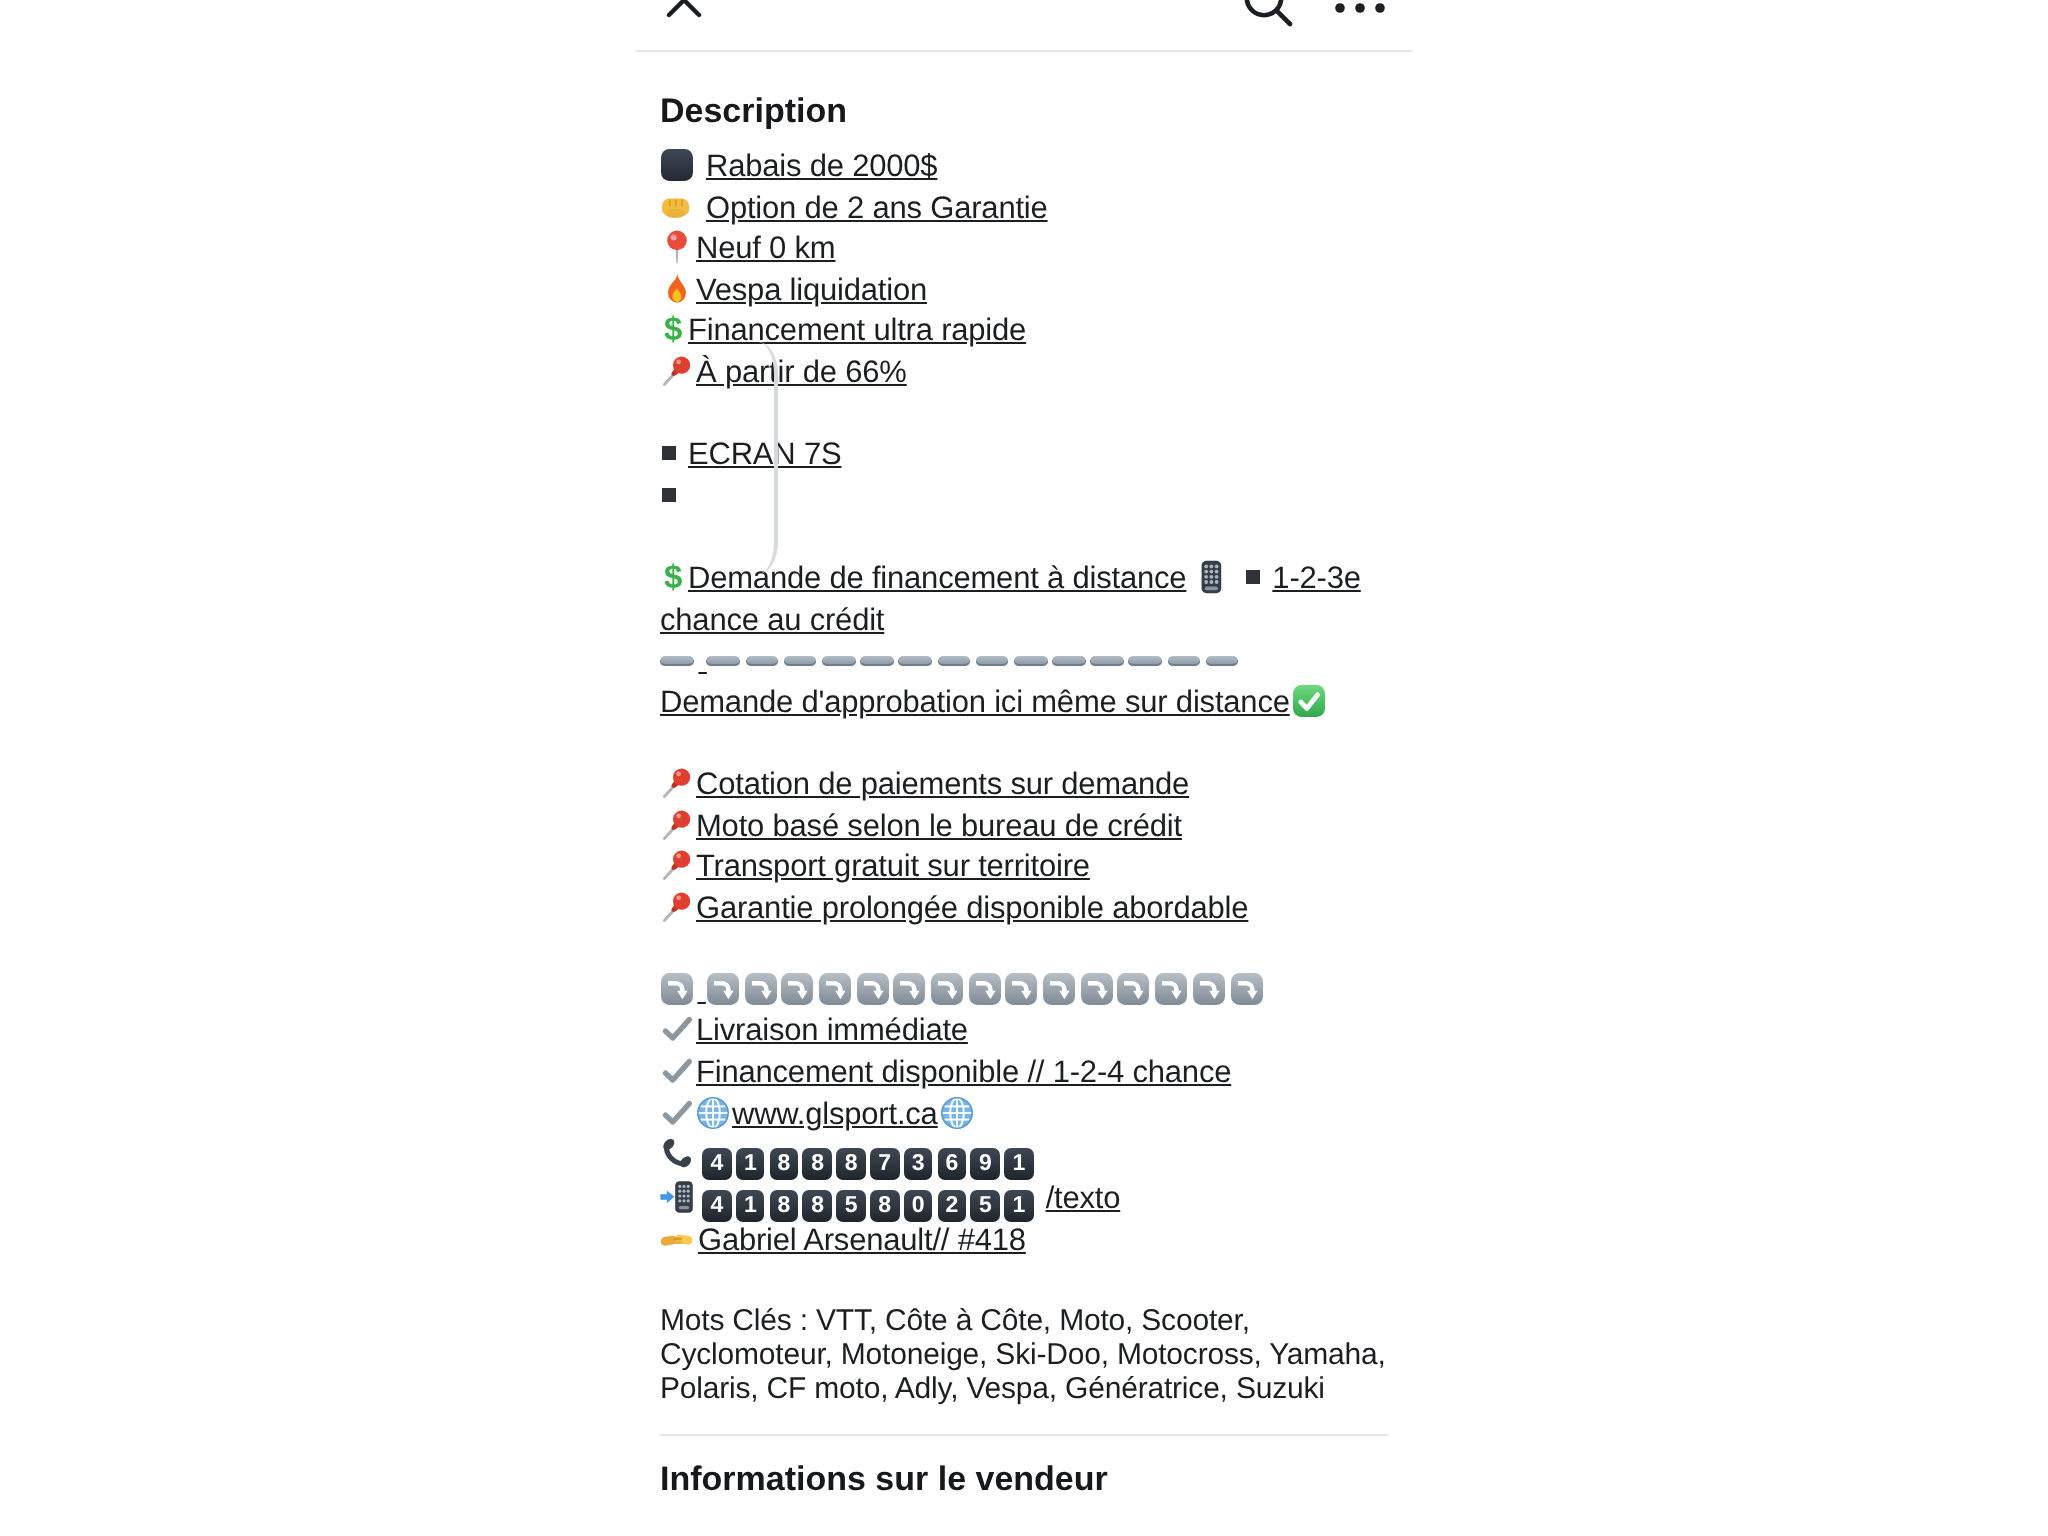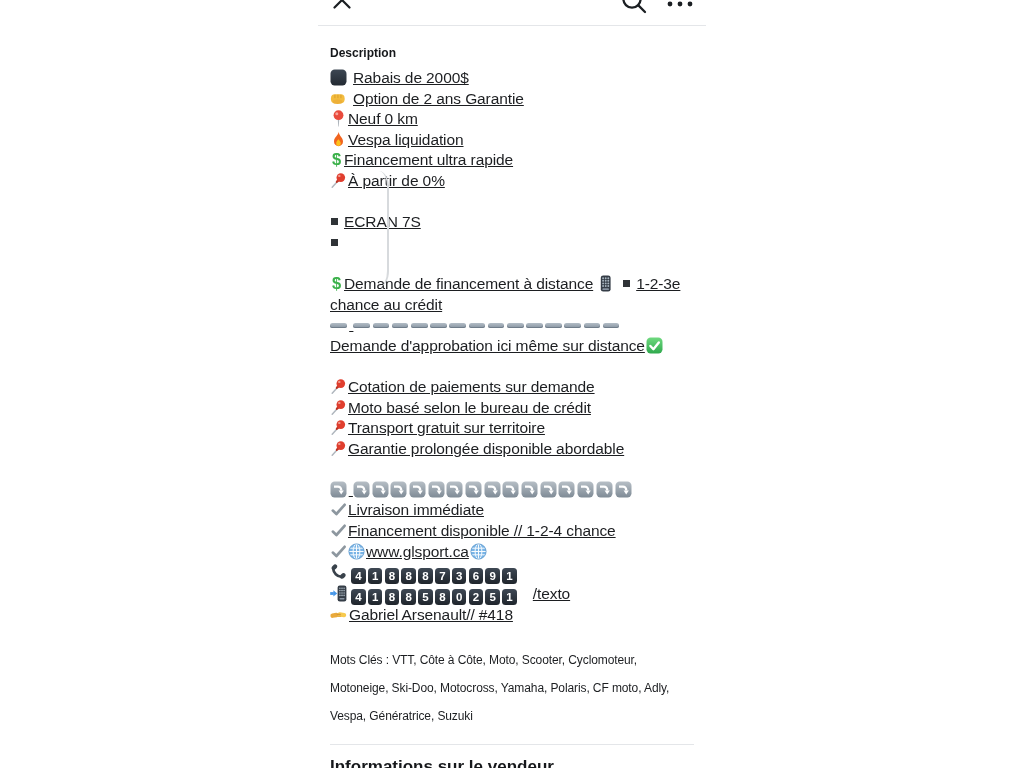--- a/index.html
+++ b/index.html
@@ -15,41 +15,41 @@
   .more-btn{left:348px;top:-4px;width:28px;height:8px;}
   .divider{height:1px;background:#e4e6e9;}
   .topdiv{position:absolute;left:0;right:0;top:25px;}
 
   
   .scrollbar{position:absolute;left:377px;top:171px;width:10px;height:116px;
              border-right:2px solid #d7dadd;border-radius:0 10px 10px 0 / 0 16px 16px 0;}
 
   
   .content{padding:0 12px 0 12px;}
-  h2.sect{font-size:12px;font-weight:bold;margin:21px 0 8px 0;color:#16181b;letter-spacing:0;}
+  h2.sect{font-size:17px;font-weight:bold;margin:21px 0 8px 0;color:#16181b;letter-spacing:0;}
   .line{font-size:15.5px;line-height:20.6px;letter-spacing:-0.1px;min-height:20.6px;
         word-wrap:break-word;text-decoration:underline;}
   .blank{height:20.6px;}
-  .kwline{font-size:12px;line-height:28px;letter-spacing:-0.1px;}
+  .kwline{font-size:15px;line-height:17px;letter-spacing:-0.1px;}
 
   
   svg.e{width:17px;height:17px;vertical-align:-3px;}
   svg.e.sp6{margin-right:6px;}
   svg.e.sp1{margin-right:1px;}
   svg.e.mid{margin:0 4px;}
   svg.e.dollar{width:13px;}
   .smallsq{display:inline-block;width:7px;height:7px;background:#2f3337;vertical-align:2px;}
   .smallsq.lead{margin:0 6px 0 1px;}
   .smallsq.mid{margin:0 6px 0 5px;}
   .dash{display:inline-block;width:16.6px;height:5.5px;border-radius:2.8px;margin-right:2.6px;
         background:linear-gradient(#b3bdc6,#8794a1);box-shadow:inset 0 -1px 0 #707d8a;vertical-align:2px;}
   .key{display:inline-block;width:14.6px;height:15.8px;border-radius:3.5px;margin:0 1.1px;
        background:linear-gradient(#3e4854,#1f252c);color:#fff;font-weight:bold;font-size:11.5px;
        line-height:16px;text-align:center;vertical-align:-2.5px;}
-  .texto{margin-left:15px;}
+  .texto{margin-left:5px;}
 
   
   .bottomdiv{margin-top:14px;}
   h2.footsect{font-size:17px;font-weight:bold;margin:12px 0 0 0;color:#16181b;}
 </style>
 </head>
 <body>
 
 <svg width="0" height="0" style="position:absolute" aria-hidden="true">
   <defs>
@@ -232,21 +232,21 @@
           </svg><span>Vespa liquidation</span>
       </div>
       <div class="line">
         <svg class="e dollar sp1">
             <use href="#sym-dollar"></use>
           </svg><span>Financement ultra rapide</span>
       </div>
       <div class="line">
         <svg class="e sp1">
             <use href="#sym-pushpin"></use>
-          </svg><span>À partir de 0%</span>
+          </svg><span>À partir de 66%</span>
       </div>
 
       <div class="blank"></div>
 
       <div class="line">
         <span class="smallsq lead"></span><span>ECRAN 7S</span>
       </div>
       <div class="line">
         <span class="smallsq lead"></span>
       </div>

